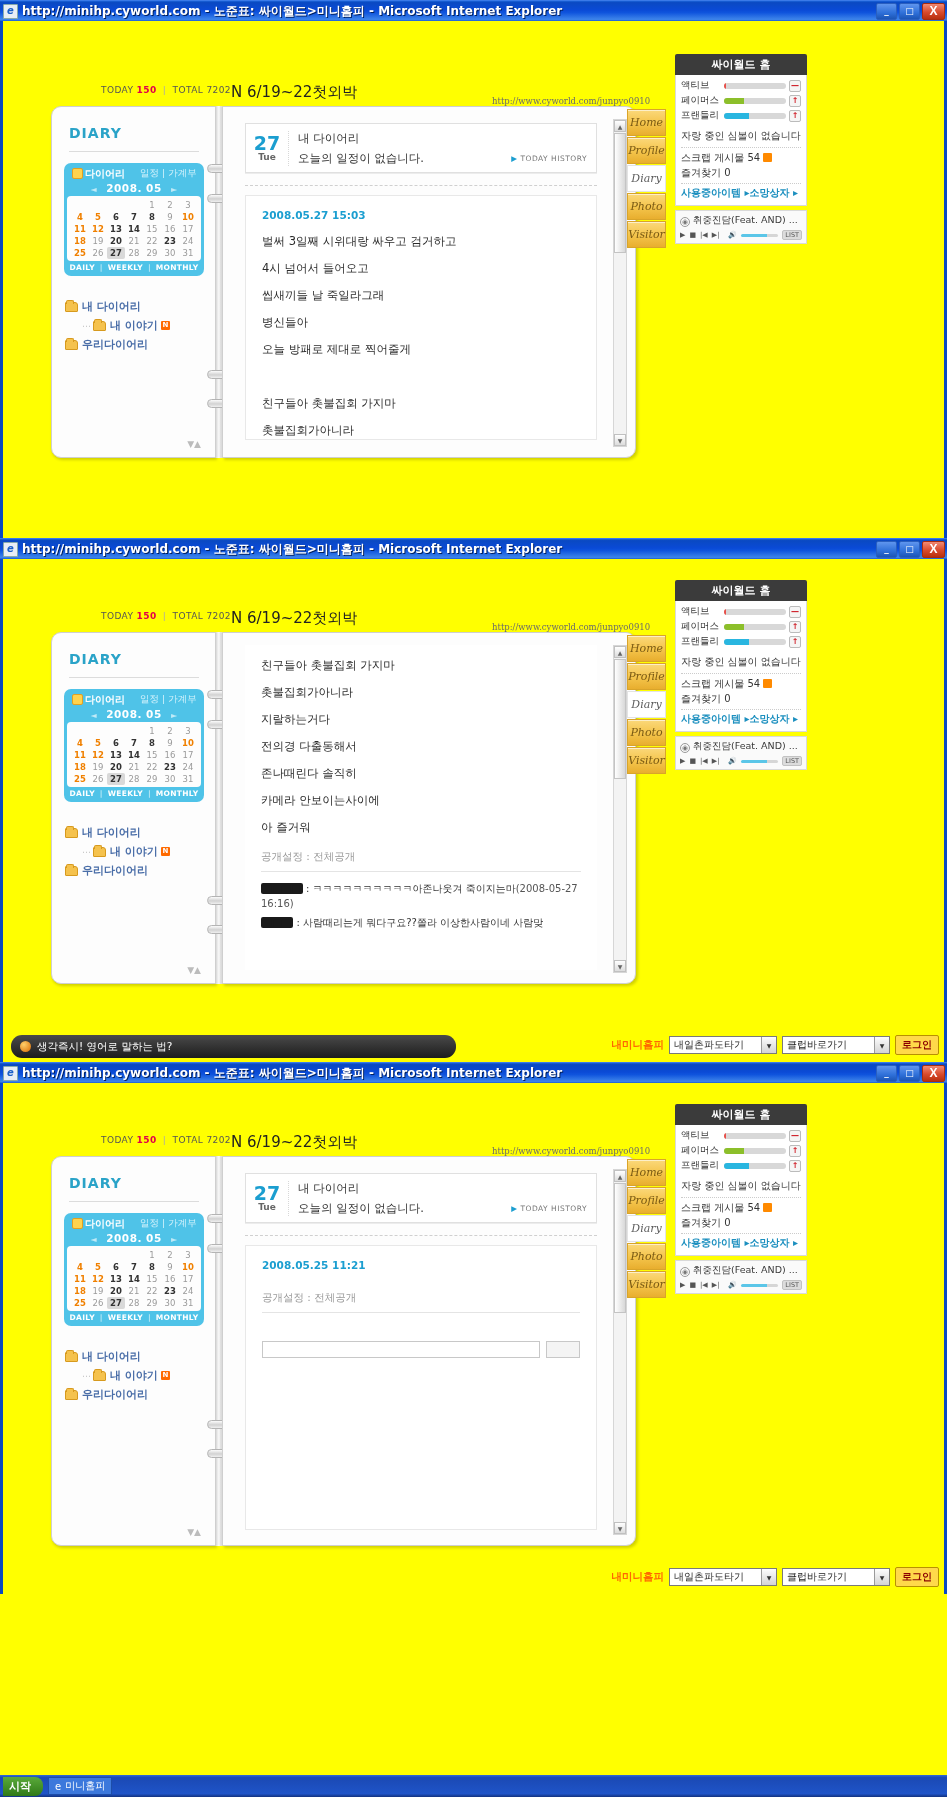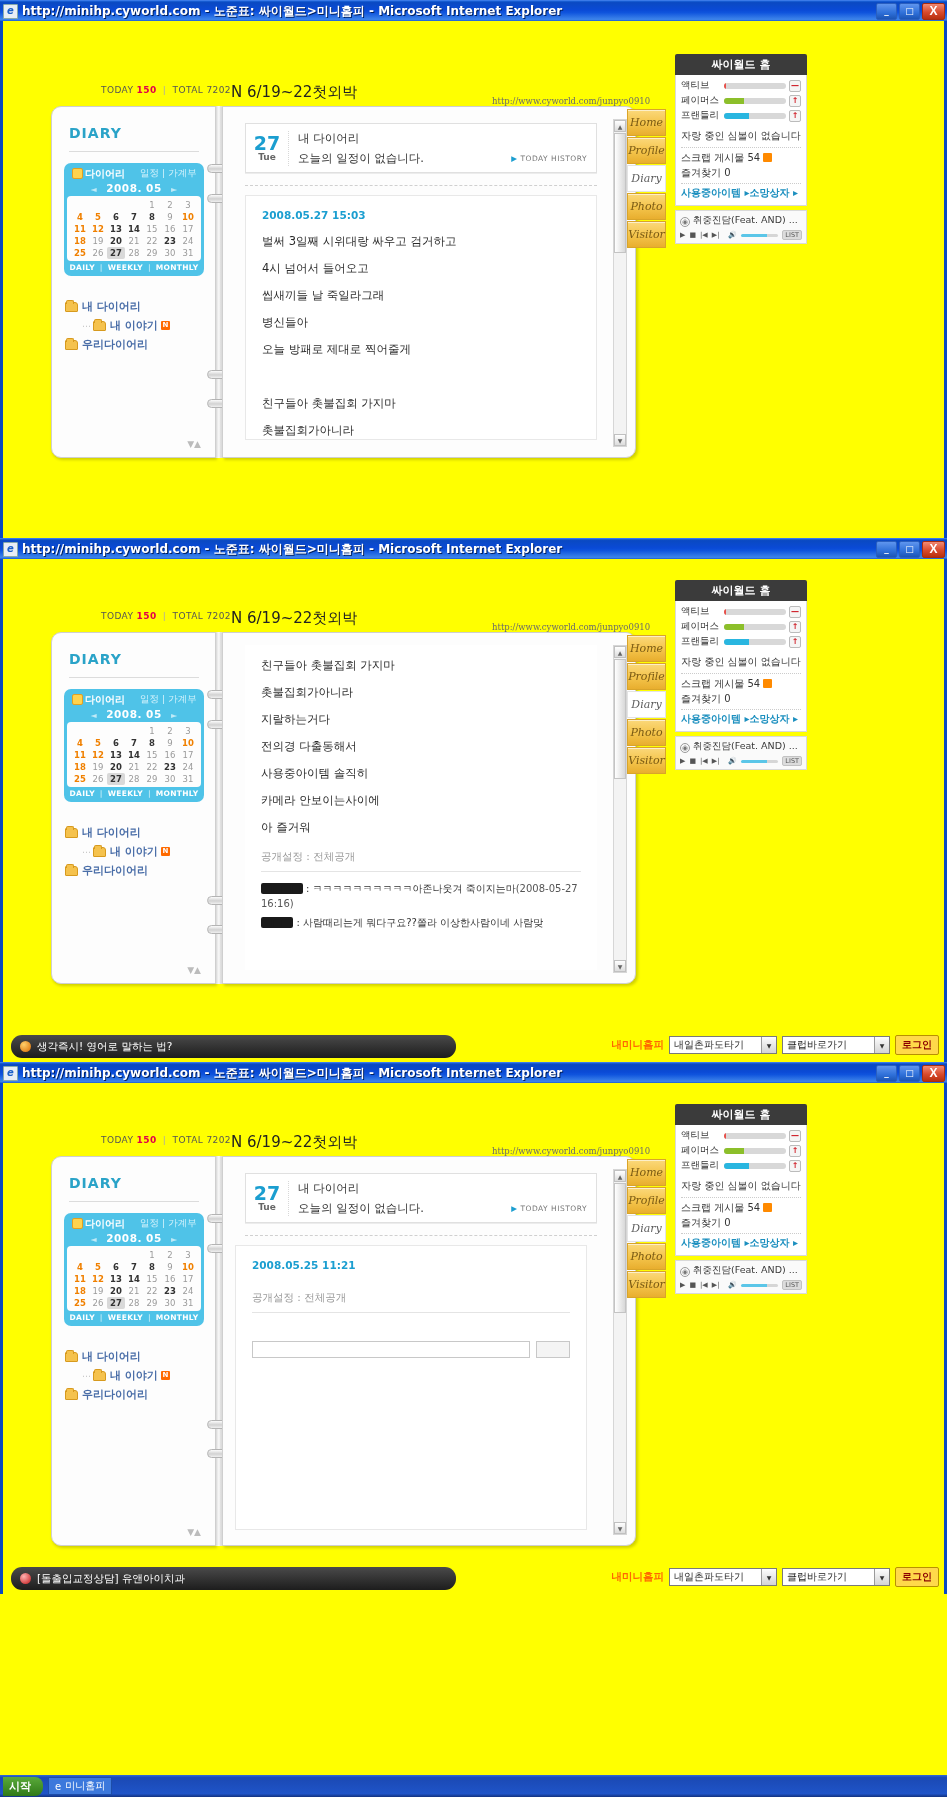--- a/index.html
+++ b/index.html
@@ -667,21 +667,21 @@
       <div class="ring" style="left:204px;top:337px;"></div>
       <div class="ring" style="left:204px;top:366px;"></div>
 
       <div class="book-right" style="left:219px;top:73px;width:414px;height:352px;">
         <div class="entry" style="left:22px;top:12px;width:352px;height:325px;padding:13px 16px;border:none;">
           <div id="body-2">
               <div class="entry-line" style="margin-bottom: 13px;">친구들아 촛불집회 가지마</div>
               <div class="entry-line" style="margin-bottom: 13px;">촛불집회가아니라</div>
               <div class="entry-line" style="margin-bottom: 13px;">지랄하는거다</div>
               <div class="entry-line" style="margin-bottom: 13px;">전의경 다출동해서</div>
-              <div class="entry-line" style="margin-bottom: 13px;">사용중아이템 솔직히</div>
+              <div class="entry-line" style="margin-bottom: 13px;">존나때린다 솔직히</div>
               <div class="entry-line" style="margin-bottom: 13px;">카메라 안보이는사이에</div>
               <div class="entry-line" style="margin-bottom: 13px;">아 즐거워</div>
             </div>
           <div class="entry-meta" style="margin-top:16px;">공개설정 : 전체공개</div>
           <div class="entry-rule" style="margin:7px 0 9px;"></div>
           <div id="cmts-2">
               <div class="cmt" style="margin-bottom: 4px;"><span class="nick">■■■■</span><span> : ㅋㅋㅋㅋㅋㅋㅋㅋㅋㅋ아존나웃겨 죽이지는마</span><span class="t">(2008-05-27 16:16)</span></div>
               <div class="cmt" style="margin-bottom: 4px;"><span class="nick">■■■</span><span> : 사람때리는게 뭐다구요??쫄라 이상한사람이네 사람맞</span><span class="t"></span></div>
             </div>
         </div>
@@ -916,21 +916,21 @@
             <div class="l1">내 다이어리</div>
             <div class="l2">오늘의 일정이 없습니다.</div>
           </div>
           <div class="today-hist">
             <span class="tri">▶</span>
             <span>TODAY HISTORY</span>
           </div>
         </div>
         <div class="dotline" style="left:22px;top:78px;width:352px;"></div>
 
-        <div class="entry" style="left:12px;top:88px;width:352px;height:285px;padding:13px 16px;">
+        <div class="entry" style="left:22px;top:88px;width:352px;height:285px;padding:13px 16px;">
           <div class="entry-date">2008.05.25 11:21</div>
           <div class="entry-meta" style="margin-top:20px;">공개설정 : 전체공개</div>
           <div class="entry-rule" style="margin:7px 0 9px;"></div>
           <div style="display:flex;gap:6px;margin-top:28px;">
             <div style="flex:1;height:17px;border:1px solid #c8c8c8;background:#fff;"></div>
             <div style="width:34px;height:17px;border:1px solid #c8c8c8;background:#f4f4f4;"></div>
           </div>
         </div>
 
         <div class="vscroll" style="right:8px;top:12px;width:14px;height:366px;">
@@ -999,24 +999,20 @@
             <span class="pl-bar"></span>
             <span class="pl-list">LIST</span>
           </div>
         </div>
       </div>
 
     </div>
   </div>
 
   <div class="botbar" style="border-left:3px solid #0a49c2;border-right:3px solid #0a49c2;">
-    <div class="adstrip">
-      <span class="adball" style="background:radial-gradient(circle at 35% 32%,#ffb2b2,#c21616);"></span>
-      <span>[돌출입교정상담] 유앤아이치과</span>
-    </div>
     <div class="bb-right">
       <span class="bb-minihome">내미니홈피</span>
       <div class="sel-box">
         <span>내일촌파도타기</span>
         <span class="sel-arrow">▼</span>
       </div>
       <div class="sel-box">
         <span>클럽바로가기</span>
         <span class="sel-arrow">▼</span>
       </div>

